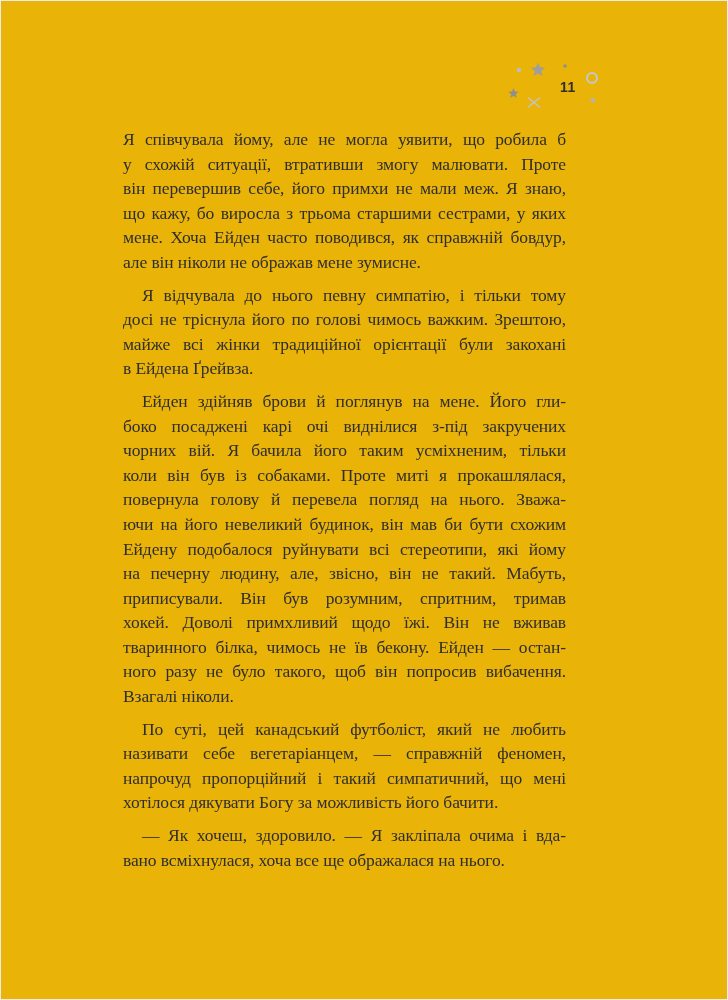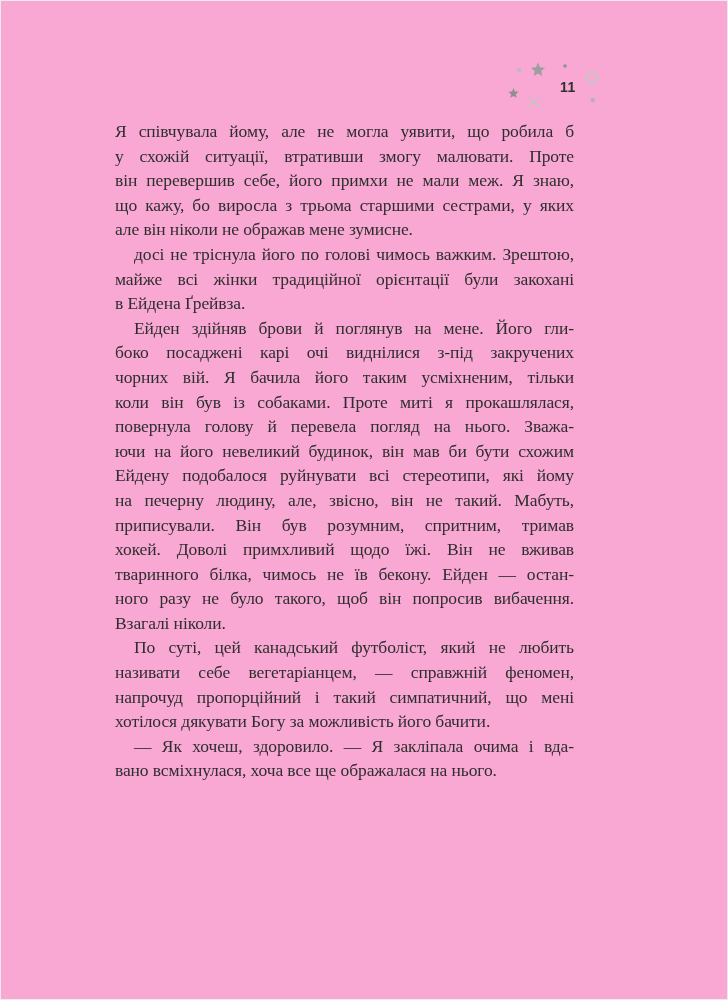--- a/index.html
+++ b/index.html
@@ -4,21 +4,21 @@
 <style>
   html, body {
     margin: 0;
     padding: 0;
     background: #ffffff;
   }
   .page {
     position: relative;
     width: 728px;
     height: 1000px;
-    background: #f9a8d4;
+    background: #eab308;
     box-sizing: border-box;
     border: 1px solid #ececec;
     overflow: hidden;
     font-family: "Liberation Serif", "DejaVu Serif", serif;
   }
   
   .header-decor {
     position: absolute;
     left: 500px;
     top: 55px;
@@ -41,21 +41,21 @@
   .text-block {
     position: absolute;
     left: 114px;
     top: 118px;
     width: 459px;
     font-size: 17.5px;
     line-height: 24.6px;
     color: #2e2e2e;
     letter-spacing: -0.1px;
   }
-  .paragraph { margin: 0; }
+  .paragraph { margin: 8px; }
   .line {
     height: 24.6px;
     overflow: hidden;
     text-align: justify;
     text-align-last: justify;
     white-space: normal;
   }
   .line.last {
     text-align: center;
     text-align-last: left;
@@ -87,23 +87,25 @@
   </svg>
 
   <div class="page-number">11</div>
 
   <div class="text-block">
       <div class="paragraph">
         <div class="line">Я співчувала йому, але не могла уявити, що робила б</div>
         <div class="line">у схожій ситуації, втративши змогу малювати. Проте</div>
         <div class="line">він перевершив себе, його примхи не мали меж. Я знаю,</div>
         <div class="line">що кажу, бо виросла з трьома старшими сестрами, у яких</div>
+        <div class="line">мене. Хоча Ейден часто поводився, як справжній бовдур,</div>
         <div class="line last">але він ніколи не ображав мене зумисне.</div>
       </div>
       <div class="paragraph indent">
+        <div class="line">Я відчувала до нього певну симпатію, і тільки тому</div>
         <div class="line">досі не тріснула його по голові чимось важким. Зрештою,</div>
         <div class="line">майже всі жінки традиційної орієнтації були закохані</div>
         <div class="line last">в Ейдена Ґрейвза.</div>
       </div>
       <div class="paragraph indent">
         <div class="line">Ейден здійняв брови й поглянув на мене. Його гли-</div>
         <div class="line">боко посаджені карі очі виднілися з-під закручених</div>
         <div class="line">чорних вій. Я бачила його таким усміхненим, тільки</div>
         <div class="line">коли він був із собаками. Проте миті я прокашлялася,</div>
         <div class="line">повернула голову й перевела погляд на нього. Зважа-</div>

